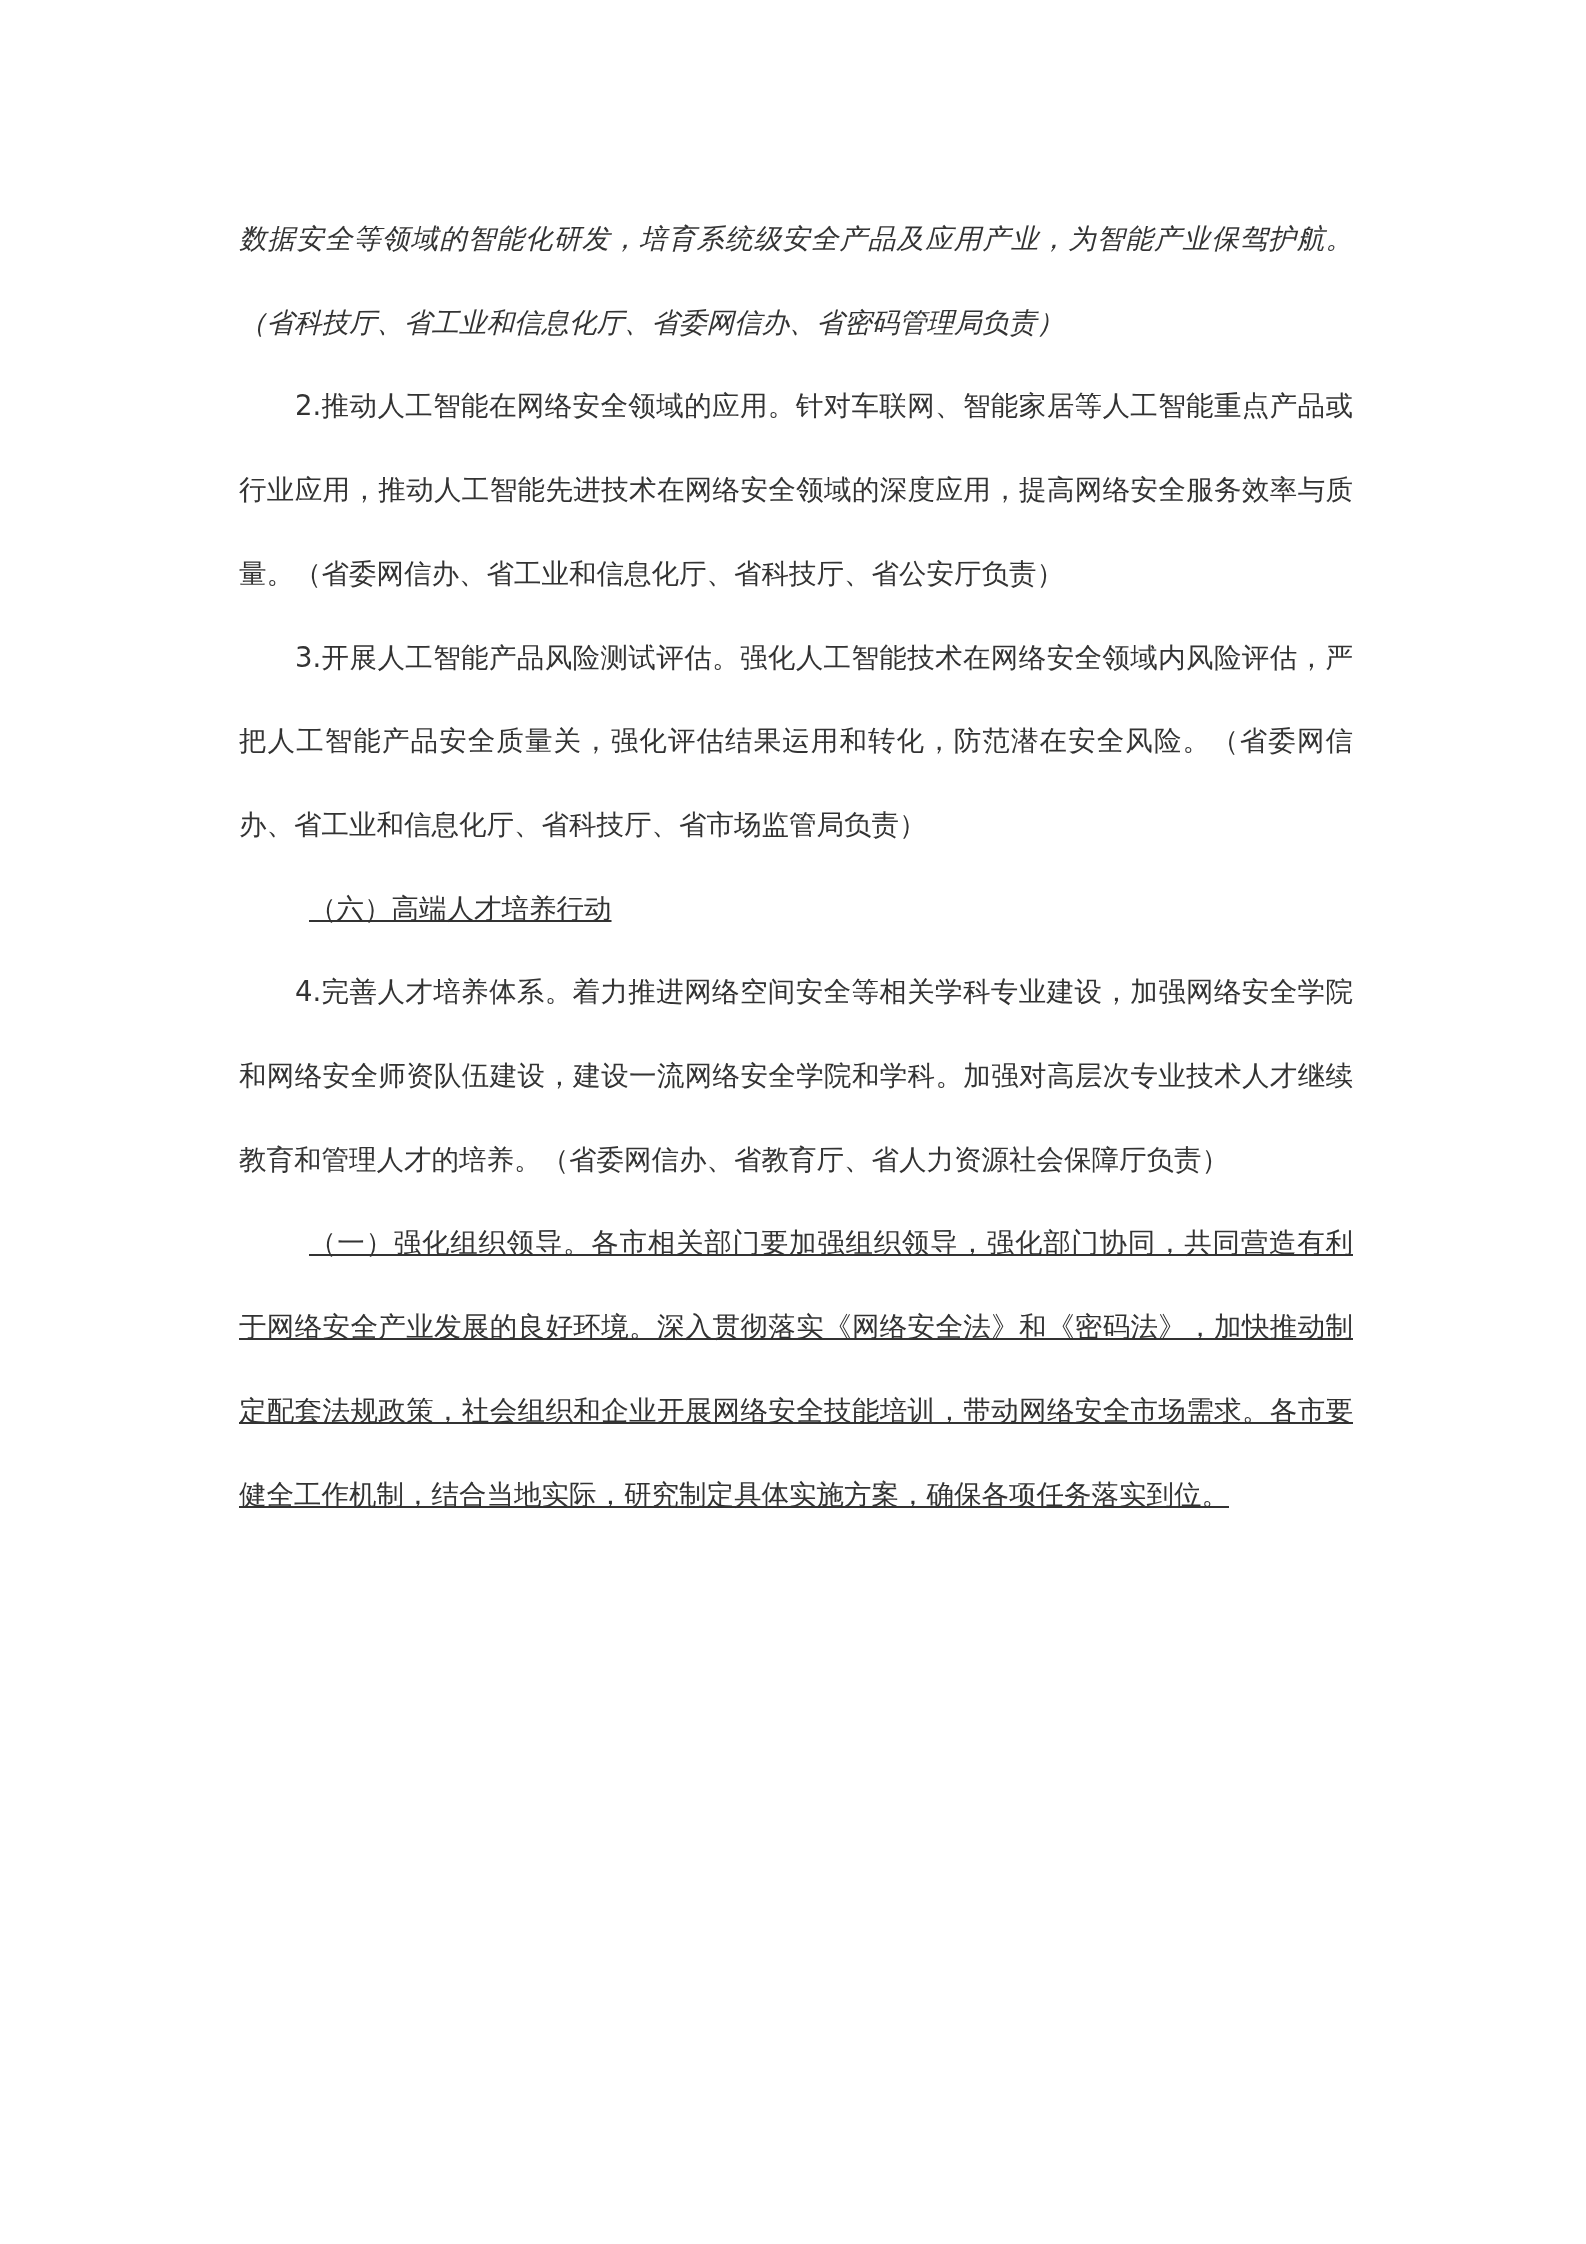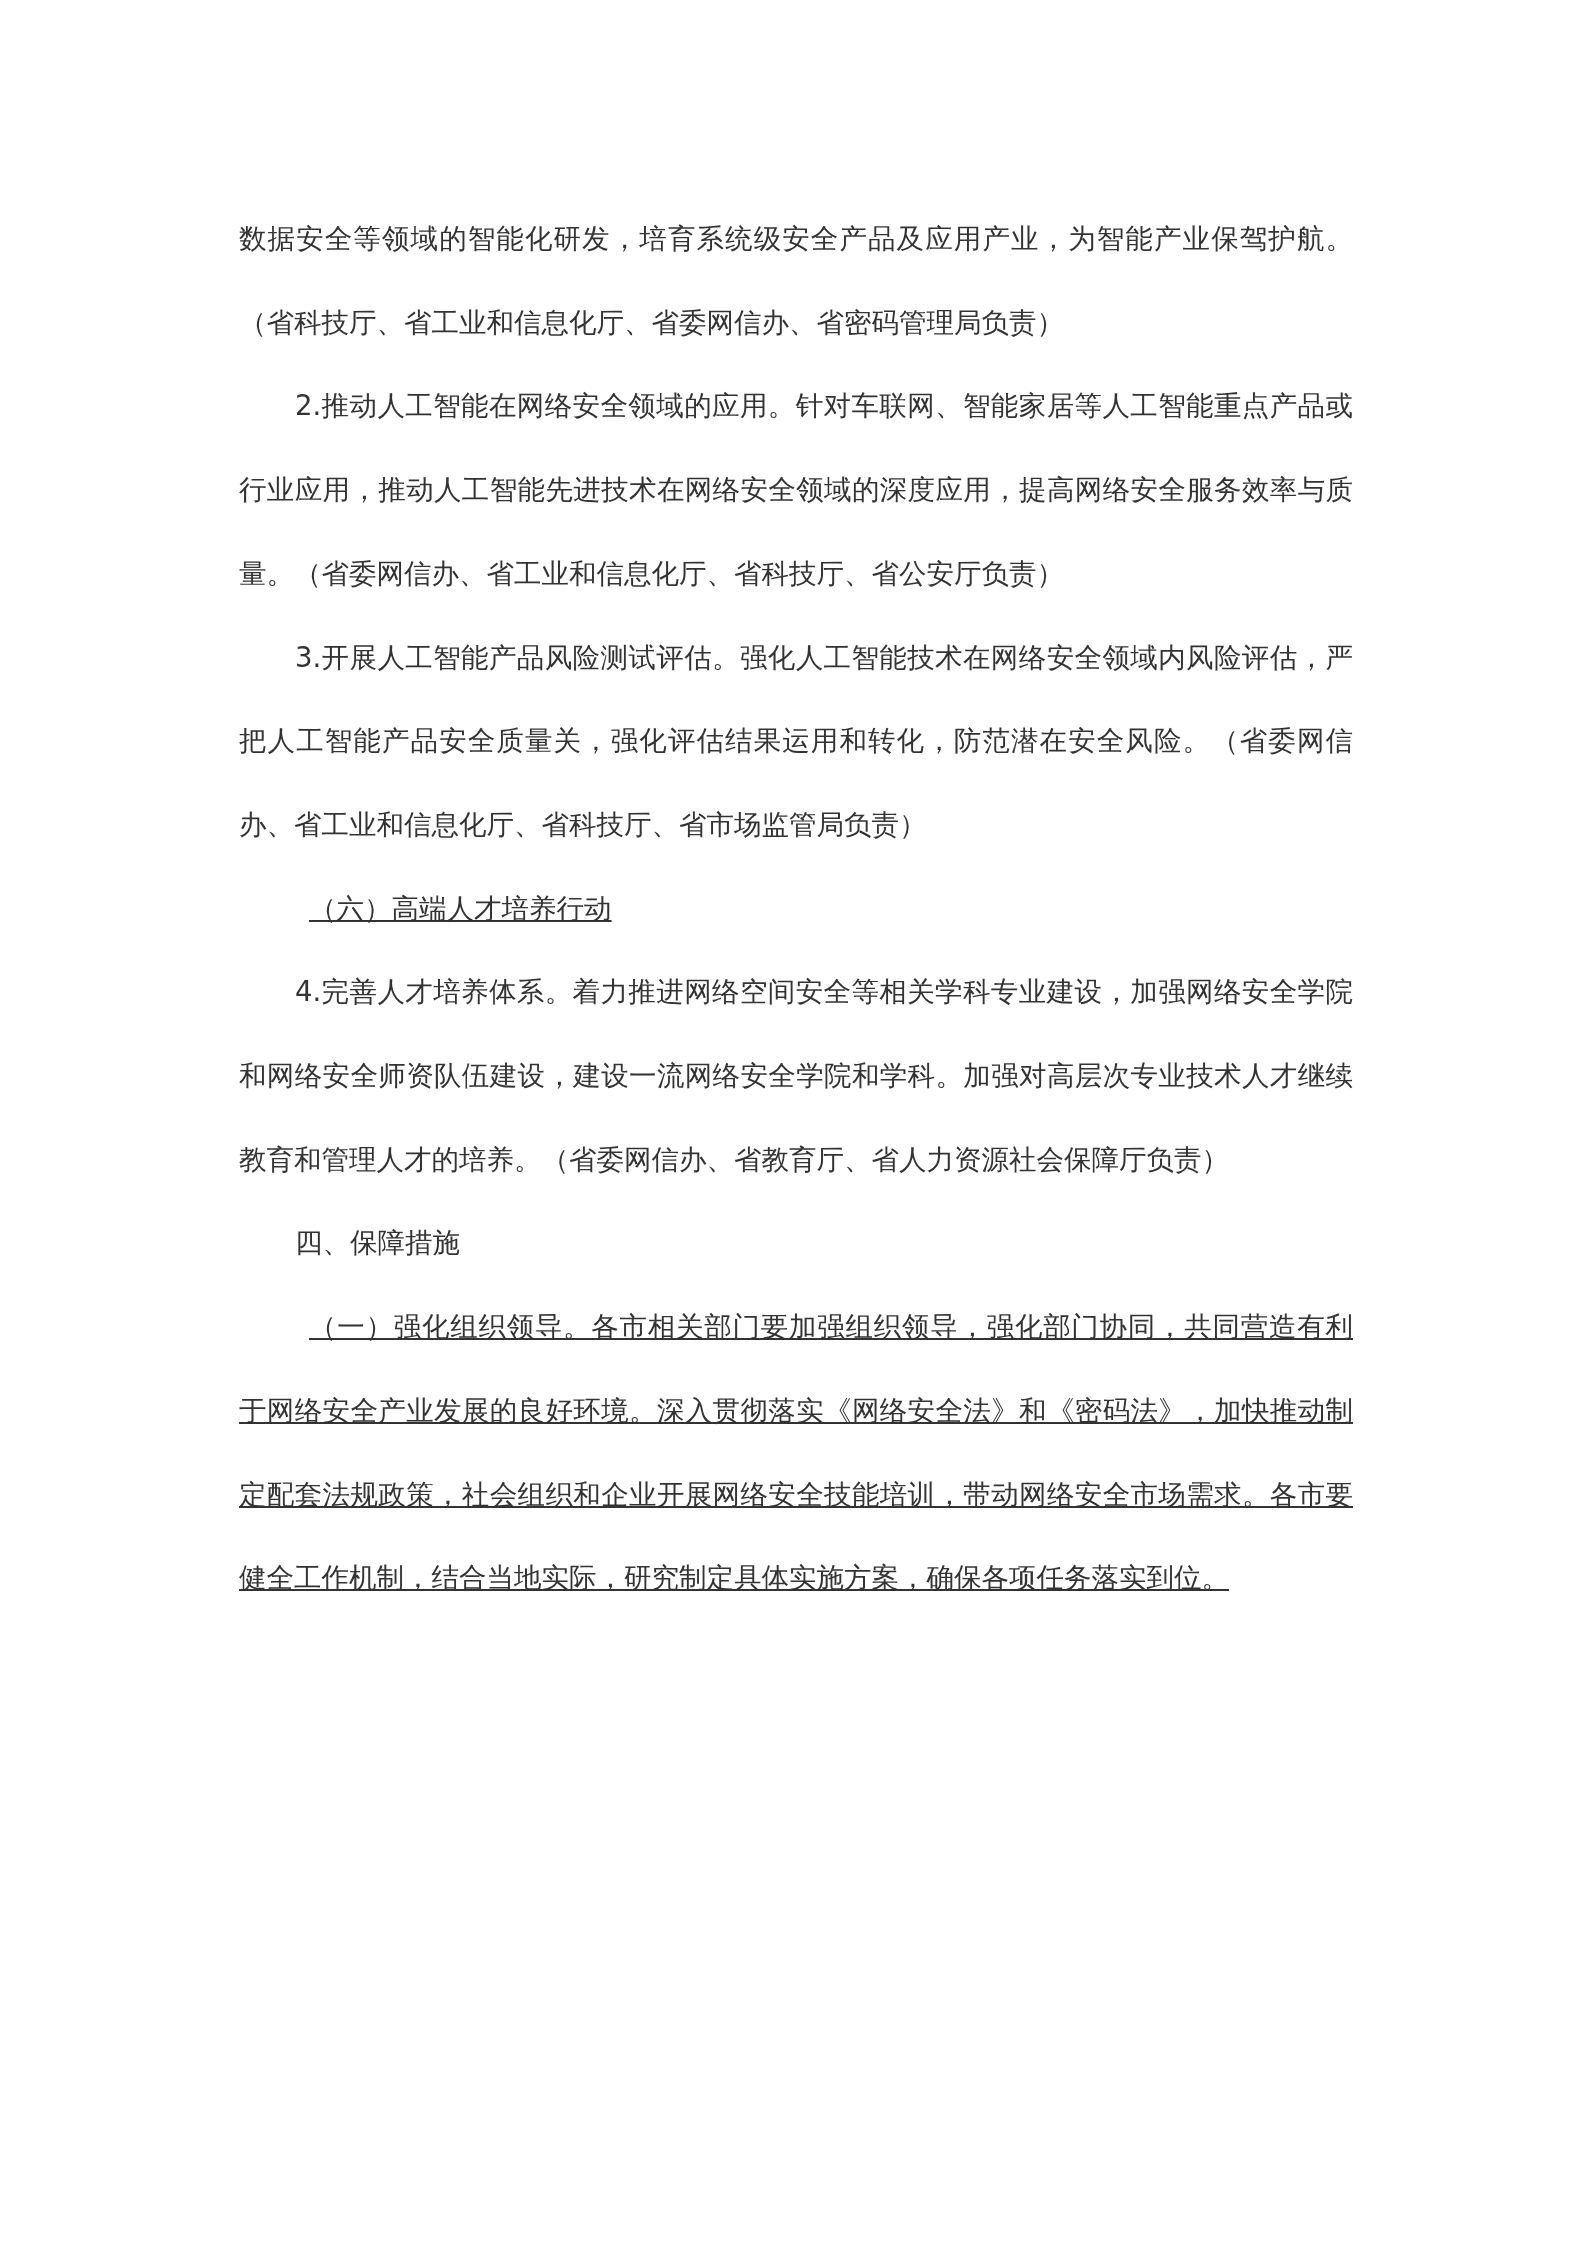--- a/index.html
+++ b/index.html
@@ -26,26 +26,25 @@
     }
     .para {
       margin: 0;
       padding: 0;
       text-align: justify;
       text-justify: inter-character;
       word-break: break-all;
     }
     .indent { text-indent: 56px; }
     .indent-heading { text-indent: 70px; text-decoration: underline; }
-    .no-indent { text-indent: 0; }
+    .no-indent { text-indent: 0; font-style: italic; }
   </style>
 </head>
 <body>
 
 <div class="page">
   <p class="para no-indent">数据安全等领域的智能化研发，培育系统级安全产品及应用产业，为智能产业保驾护航。（省科技厅、省工业和信息化厅、省委网信办、省密码管理局负责）</p>
   <p class="para indent">2.推动人工智能在网络安全领域的应用。针对车联网、智能家居等人工智能重点产品或行业应用，推动人工智能先进技术在网络安全领域的深度应用，提高网络安全服务效率与质量。（省委网信办、省工业和信息化厅、省科技厅、省公安厅负责）</p>
   <p class="para indent">3.开展人工智能产品风险测试评估。强化人工智能技术在网络安全领域内风险评估，严把人工智能产品安全质量关，强化评估结果运用和转化，防范潜在安全风险。（省委网信办、省工业和信息化厅、省科技厅、省市场监管局负责）</p>
   <p class="para indent-heading">（六）高端人才培养行动</p>
   <p class="para indent">4.完善人才培养体系。着力推进网络空间安全等相关学科专业建设，加强网络安全学院和网络安全师资队伍建设，建设一流网络安全学院和学科。加强对高层次专业技术人才继续教育和管理人才的培养。（省委网信办、省教育厅、省人力资源社会保障厅负责）</p>
-  <p class="para indent">四、保障措施</p>
   <p class="para indent-heading">（一）强化组织领导。各市相关部门要加强组织领导，强化部门协同，共同营造有利于网络安全产业发展的良好环境。深入贯彻落实《网络安全法》和《密码法》，加快推动制定配套法规政策，社会组织和企业开展网络安全技能培训，带动网络安全市场需求。各市要健全工作机制，结合当地实际，研究制定具体实施方案，确保各项任务落实到位。</p>
 </div>
 
 </body></html>

